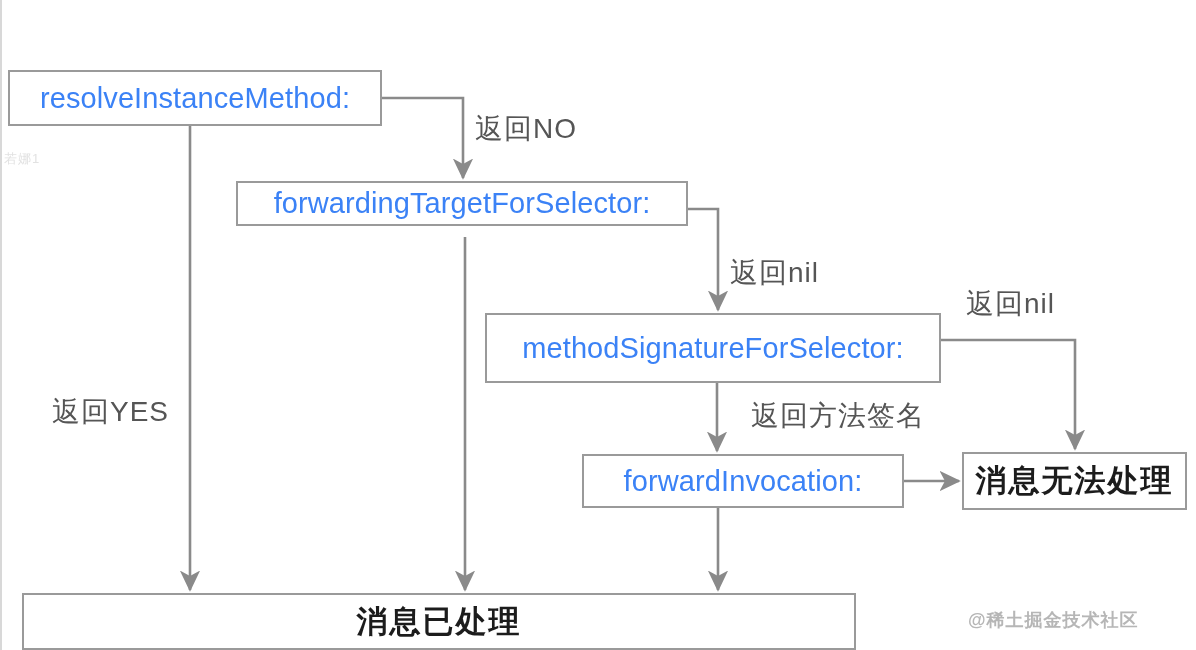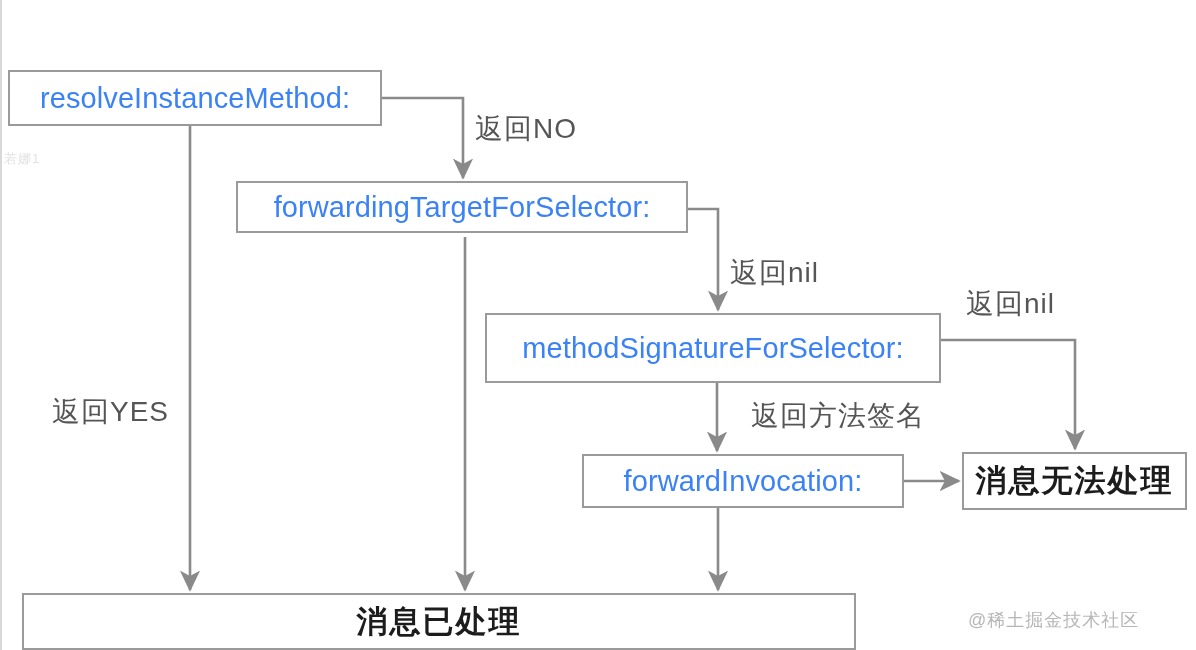--- a/index.html
+++ b/index.html
@@ -118,21 +118,21 @@
       <path d="M876,481 L959,481" marker-end="url(#arrowhead)"></path>
 
       <path d="M718,508 L718,590" marker-end="url(#arrowhead)"></path>
     </g>
   </svg>
 
   <div class="node" style="left:8px; top:70px; width:374px; height:56px;">
     <span class="node-code">resolveInstanceMethod:</span>
   </div>
 
-  <div class="node" style="left:236px; top:181px; width:452px; height:52px;">
+  <div class="node" style="left:236px; top:181px; width:452px; height:45px;">
     <span class="node-code">forwardingTargetForSelector:</span>
   </div>
 
   <div class="node" style="left:485px; top:313px; width:456px; height:70px;">
     <span class="node-code">methodSignatureForSelector:</span>
   </div>
 
   <div class="node" style="left:554px; top:454px; width:322px; height:54px;margin-left:28px;">
     <span class="node-code">forwardInvocation:</span>
   </div>
@@ -144,15 +144,15 @@
   <div class="node" style="left:22px; top:593px; width:834px; height:57px;">
     <span class="node-cjk">消息已处理</span>
   </div>
 
   <div class="edge-label" style="left:475px; top:110px;">返回NO</div>
   <div class="edge-label" style="left:52px; top:349px;margin-top:44px;">返回YES</div>
   <div class="edge-label" style="left:730px; top:254px;">返回nil</div>
   <div class="edge-label" style="left:966px; top:285px;">返回nil</div>
   <div class="edge-label" style="left:727px; top:397px;margin-left:24px;">返回方法签名</div>
 
-  <div class="watermark" style="left:968px; top:608px;">@稀土掘金技术社区</div>
+  <div class="watermark" style="left:968px; top:608px;font-weight:bold;">@稀土掘金技术社区</div>
 
 </div>
 
 </body></html>

